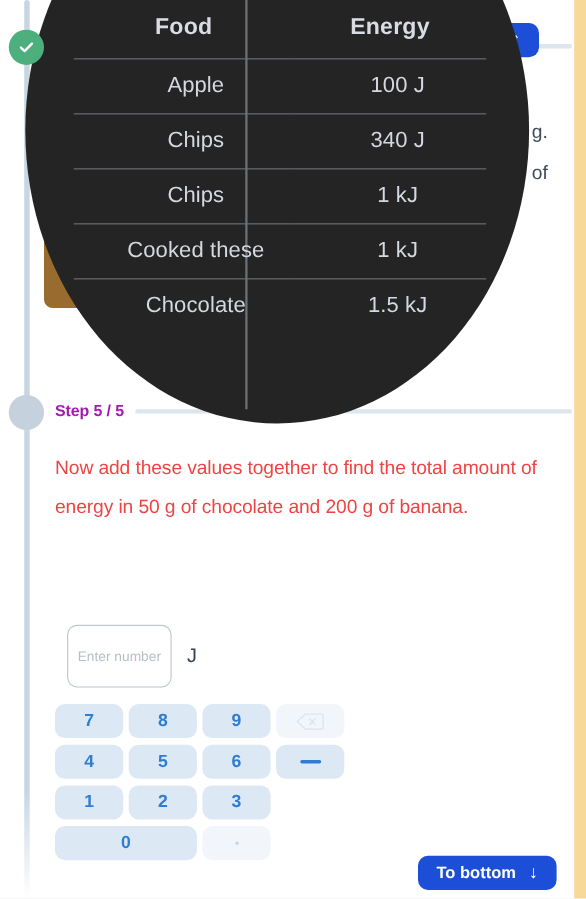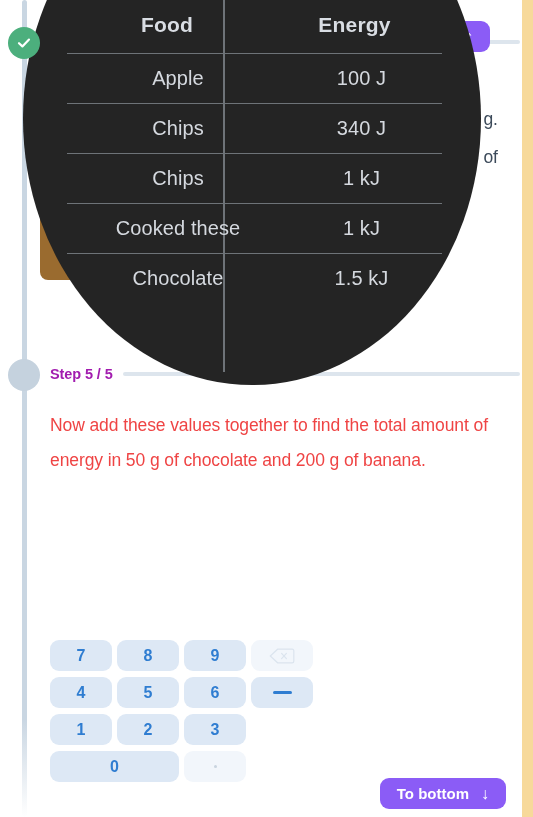--- a/index.html
+++ b/index.html
@@ -208,21 +208,21 @@
   .bs-icon { display:block; }
 
   
   .float-btn {
     position: absolute;
     display: flex; align-items: center; gap: 12px;
     padding: 0 17px;
     height: 31px;
     border: none;
     border-radius: 9px;
-    background: #8b5cf6;
+    background: #1d4ed8;
     color: #ffffff;
     font-family: "Liberation Sans", sans-serif;
     font-size: 15px;
     font-weight: bold;
     cursor: pointer;
   }
   #to-top-btn { right: 43px; top: 21px; }
   #to-bottom-btn { right: 27px; top: 778px; }
   .arrow-glyph { font-size: 16px; font-weight: normal; line-height: 1; }
 </style>
@@ -298,20 +298,24 @@
     <svg class="check-glyph" width="18" height="18" viewBox="0 0 18 18">
       <path d="M4 9.2 L7.4 12.4 L14 5.6" fill="none" stroke="#ffffff" stroke-width="2.2" stroke-linecap="round" stroke-linejoin="round"></path>
     </svg>
   </div>
   <div class="timeline-node current"></div>
 
   <div class="step5-body">
     <p>Now add these values together to find the total amount of energy in 50 g of chocolate and 200 g of banana.</p>
   </div>
 
+  <div class="answer-row">
+    <input class="answer-input" type="text" placeholder="Enter number" style="">
+    <span class="answer-unit">J</span>
+  </div>
 
   <div class="keypad">
     <button class="key">7</button>
     <button class="key">8</button>
     <button class="key">9</button>
     <button class="key muted">
       <svg class="bs-icon" width="26" height="16" viewBox="0 0 26 16">
         <path d="M8.6 1.2 H23.2 a1.6 1.6 0 0 1 1.6 1.6 V13.2 a1.6 1.6 0 0 1 -1.6 1.6 H8.6 L1.3 8 Z" fill="none" stroke="#dbe4ee" stroke-width="1.2"></path>
         <path d="M12.6 5.4 L17.4 10.6 M17.4 5.4 L12.6 10.6" stroke="#dbe4ee" stroke-width="1.2" stroke-linecap="round"></path>
       </svg>

